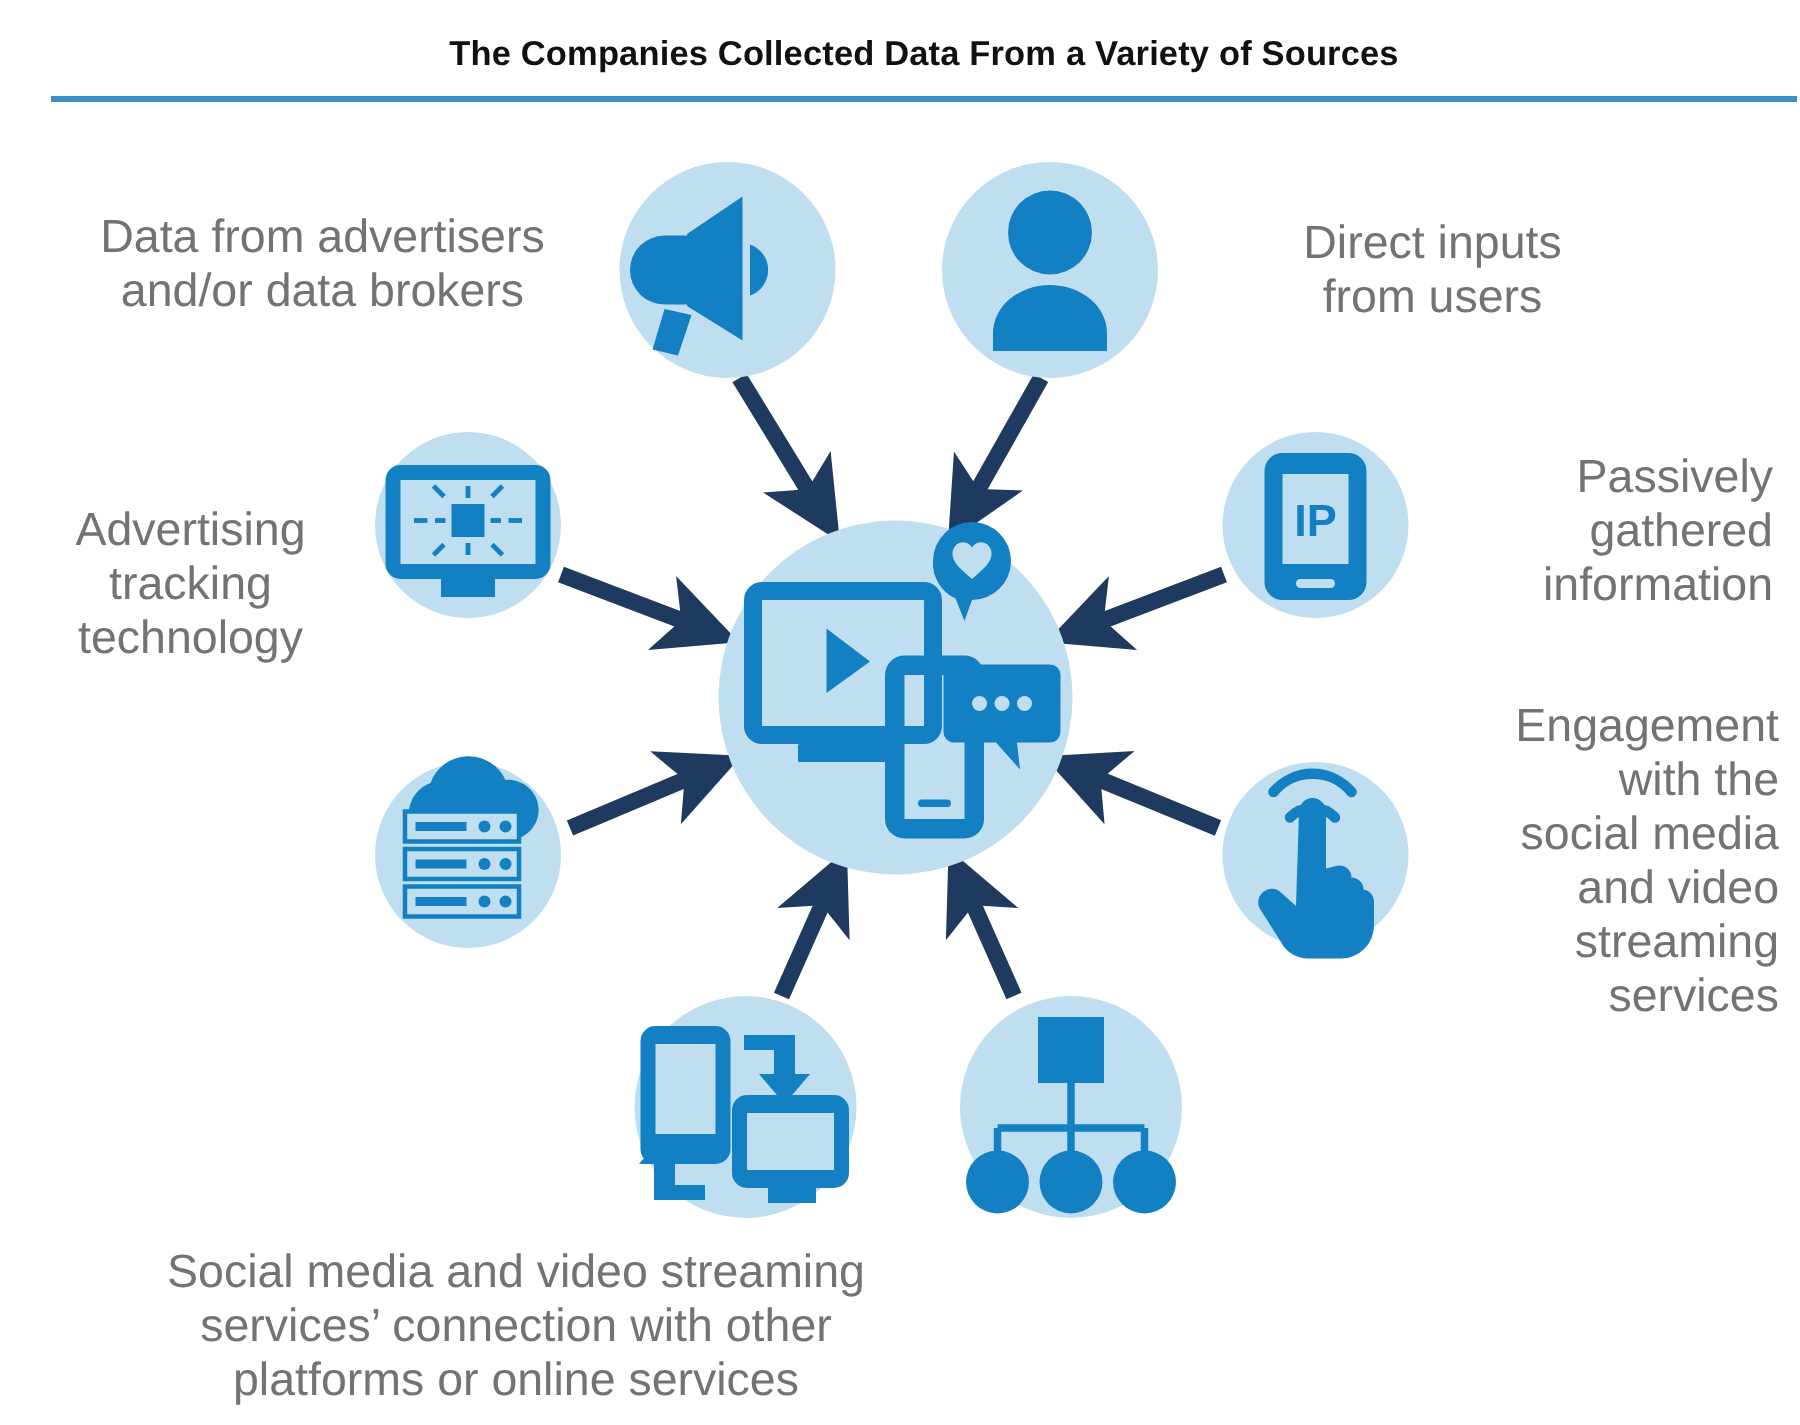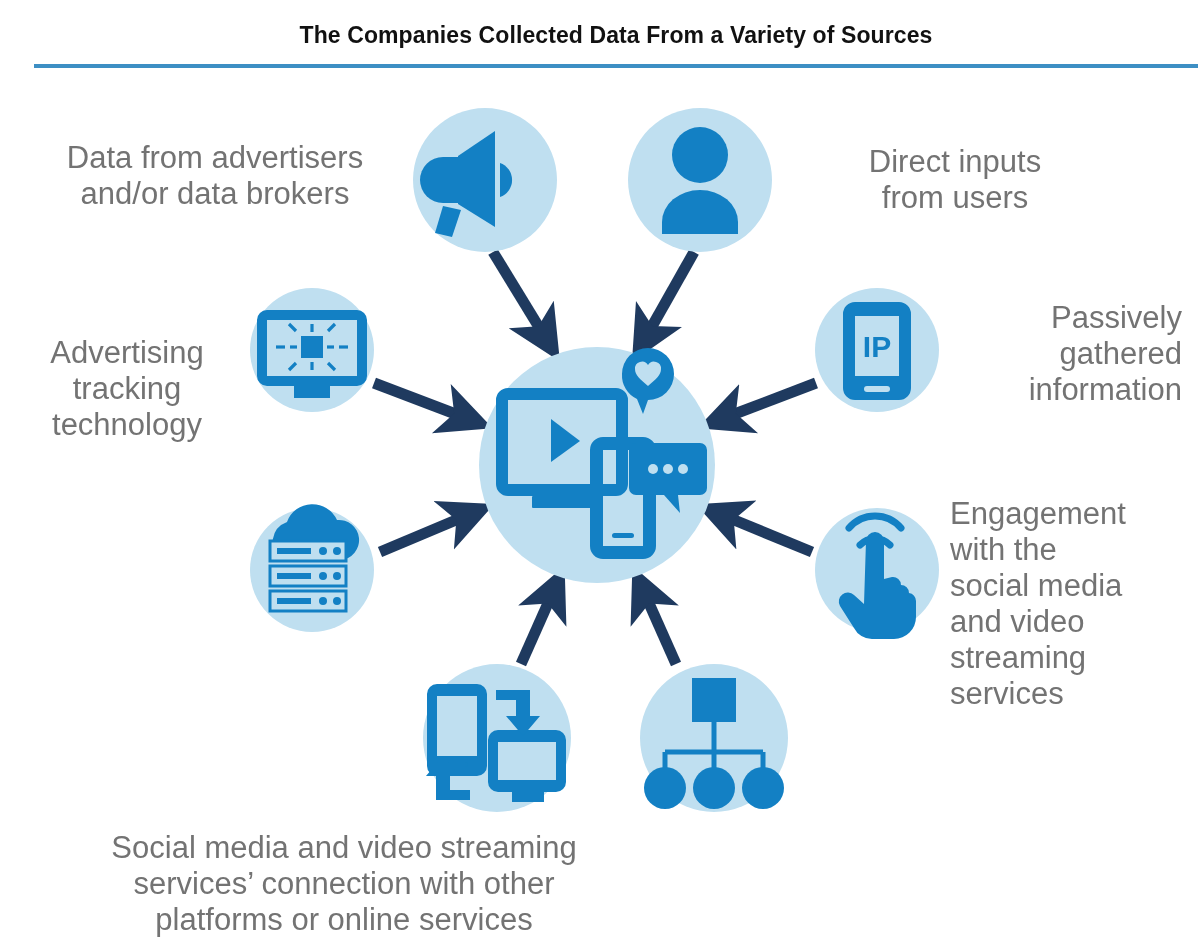--- a/index.html
+++ b/index.html
@@ -58,21 +58,21 @@
     font-weight: normal;
     line-height: 1.16;
     white-space: pre-line;
   }
 
   #label-advertisers { left: 40px;  top: 140px; width: 350px; text-align: center; }
   #label-tracking    { left: 22px;  top: 290px; width: 210px; text-align: center; margin-top: 45px; }
   #label-inferred    { left: 20px;  top: 470px; width: 212px; text-align: center; }
   #label-direct      { left: 810px; top: 144px; width: 290px; text-align: center; }
   #label-passive     { left: 962px; top: 300px; width: 220px; text-align: right; }
-  #label-engagement  { left: 950px; top: 496px; width: 236px; text-align: left; }
+  #label-engagement  { left: 950px; top: 466px; width: 236px; text-align: right; }
   #label-socialmedia { left: 68px;  top: 830px; width: 552px; text-align: center; }
   #label-affiliates  { left: 612px; top: 830px; width: 470px; text-align: center; }
 </style>
 </head>
 <body>
 
 <div id="infographic">
 
   <div id="header">
     <div id="title">The Companies Collected Data From a Variety of Sources</div>

